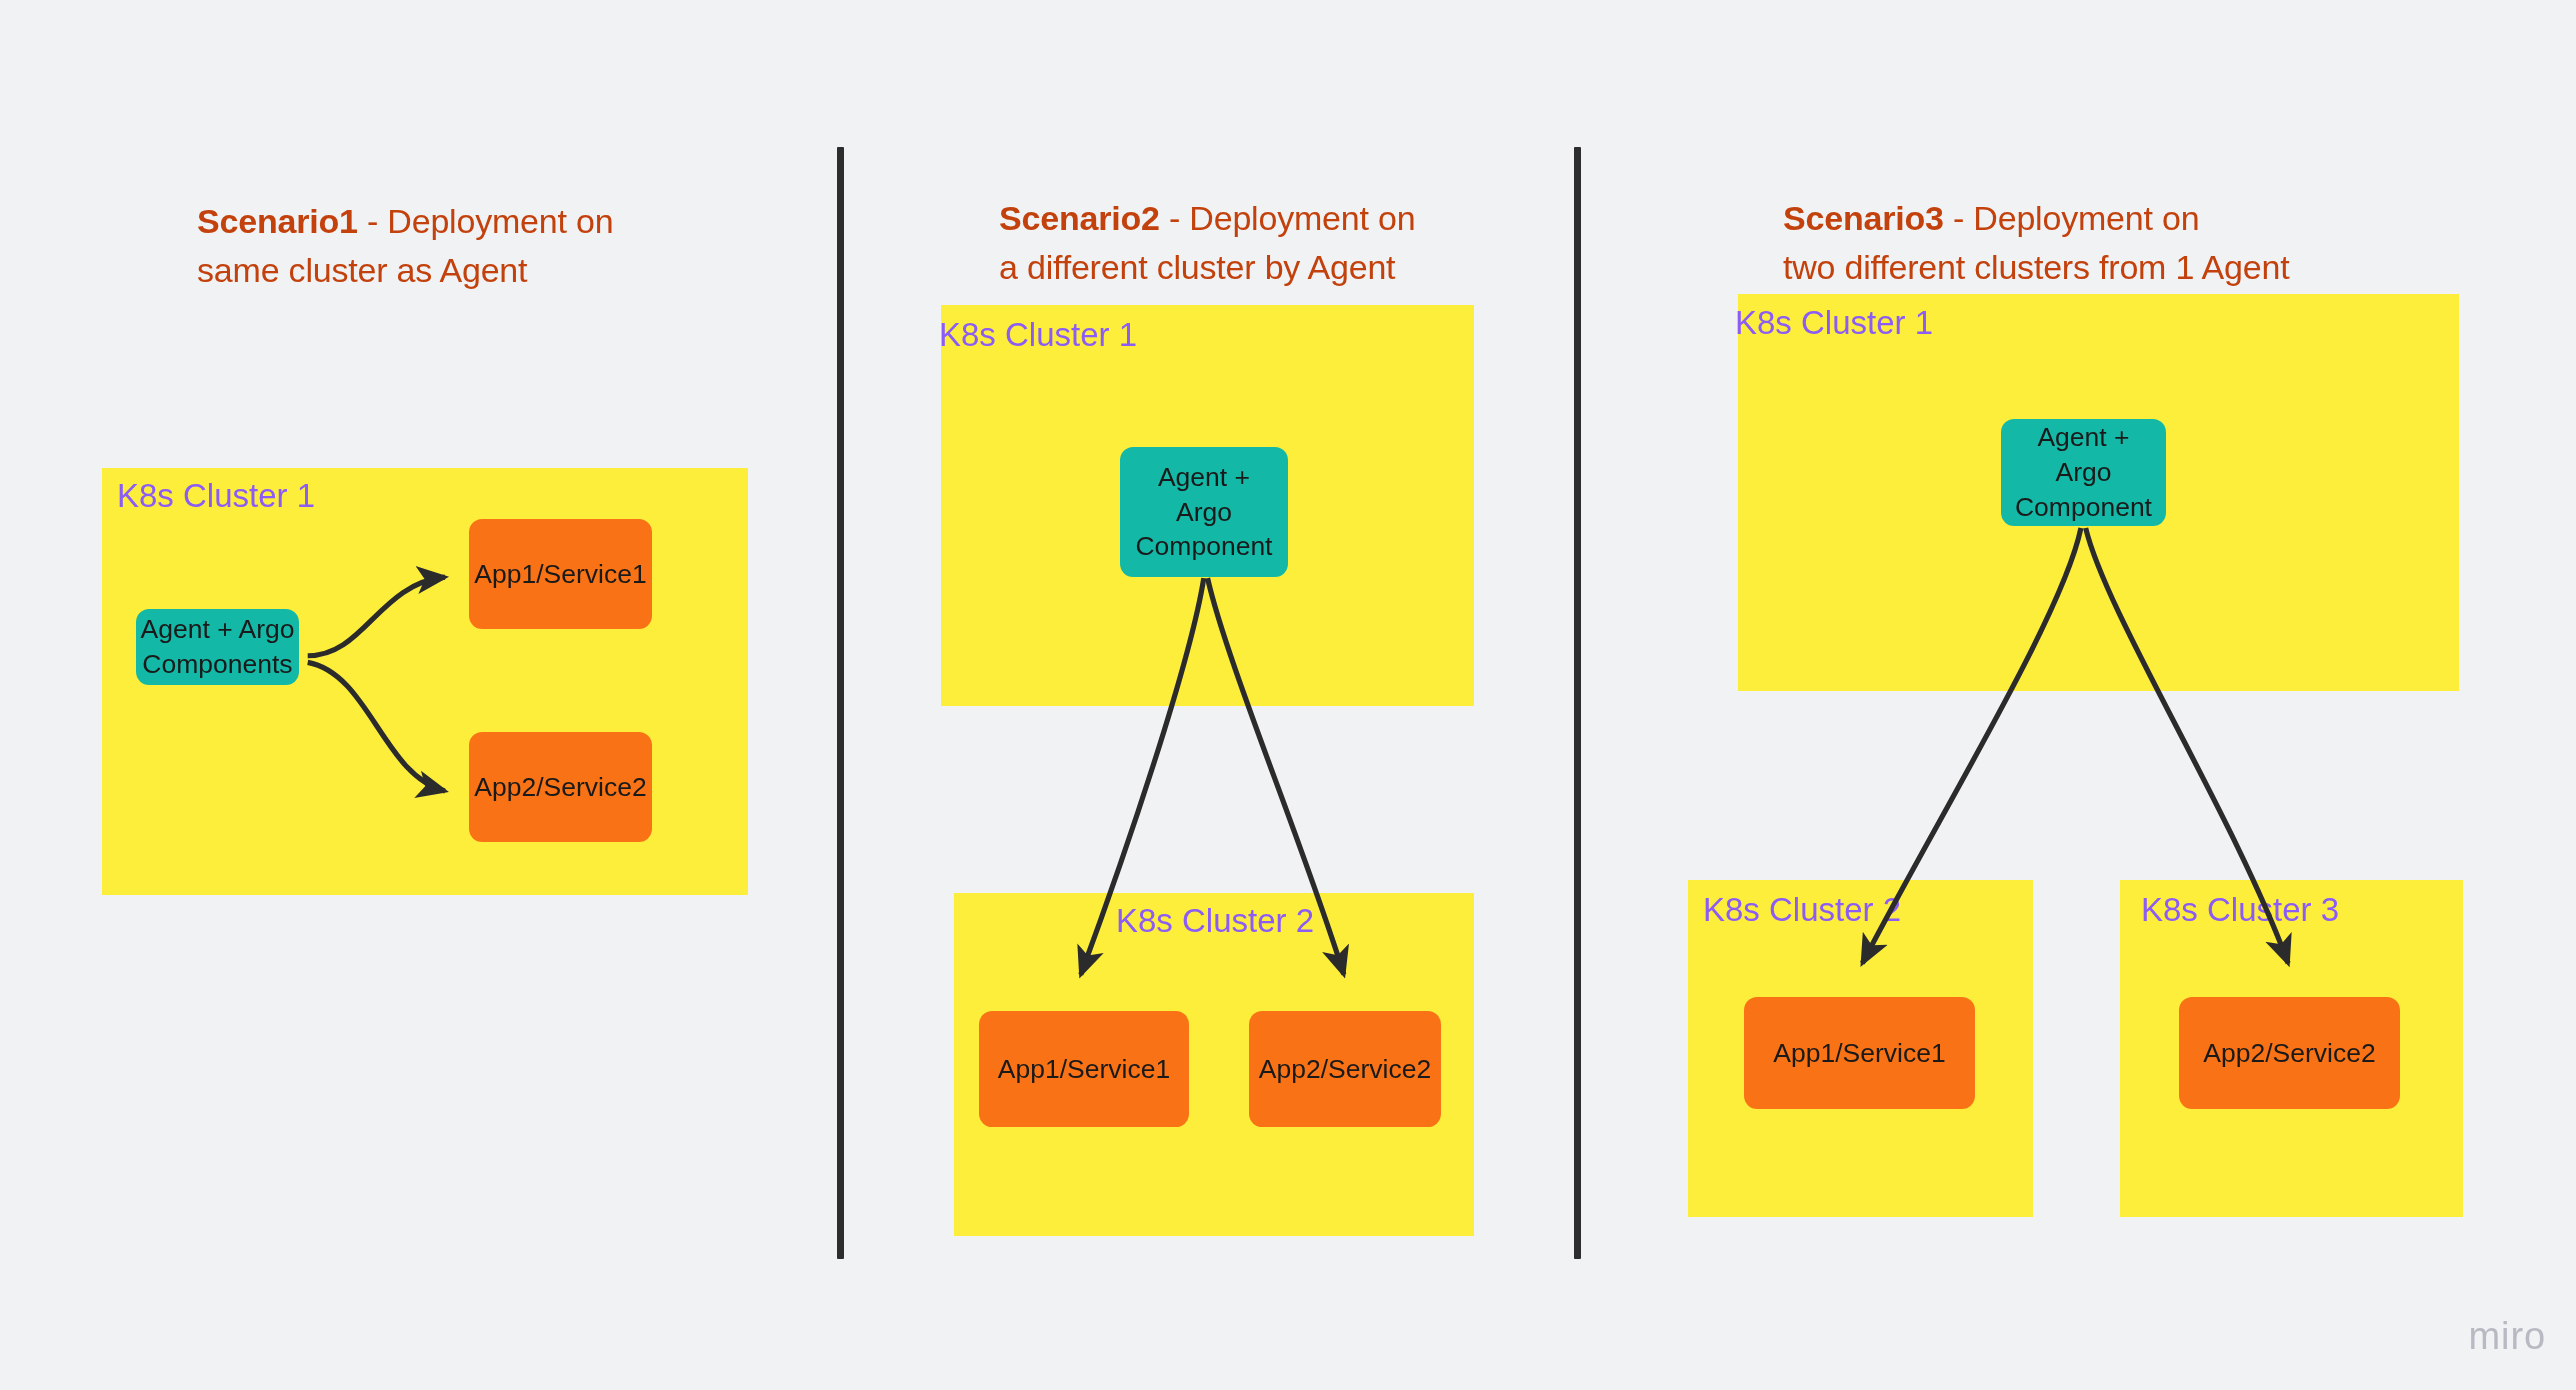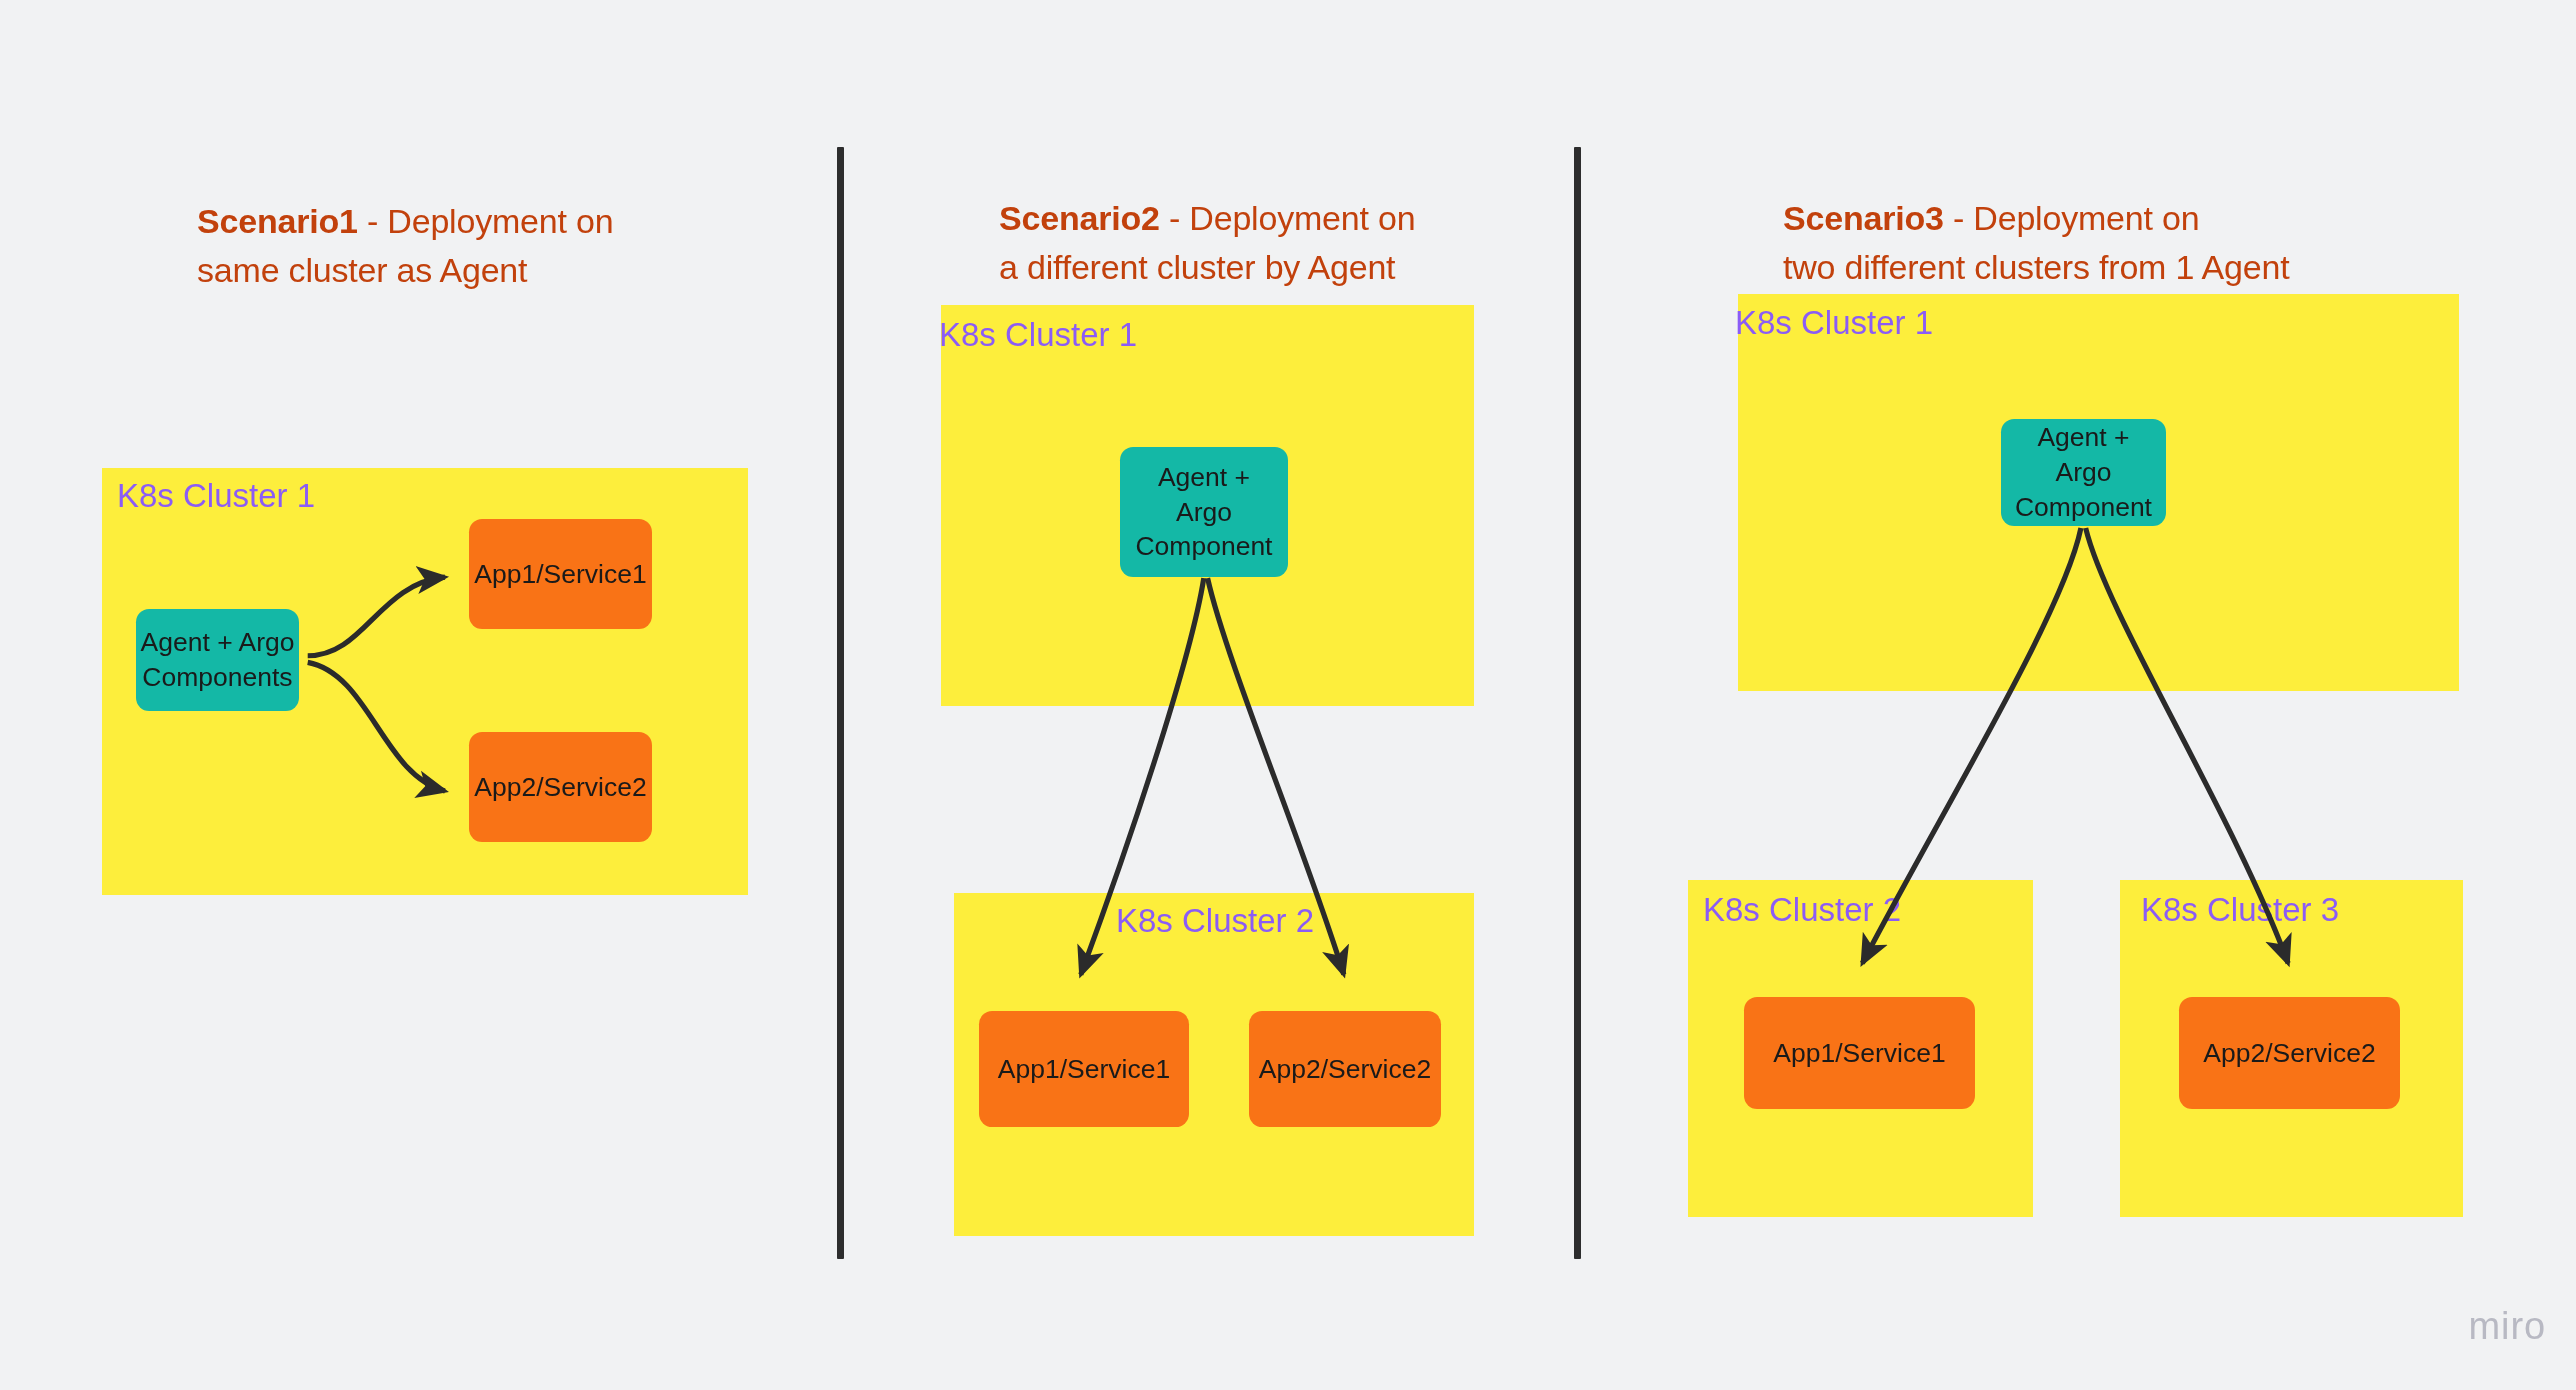--- a/index.html
+++ b/index.html
@@ -68,42 +68,42 @@
   }
   .node.green {
     background: #14b8a6;
   }
   .node.cyan {
     background: #f97316;
   }
   .miro-logo {
     position: absolute;
     right: 30px;
-    bottom: 42px;
+    bottom: 32px;
     color: #b8b9c3;
     font-size: 38px;
     letter-spacing: 0.9px;
     font-weight: 400;
     user-select: none;
   }
 </style>
 </head>
 <body>
 
 <div id="board">
 
   <div class="scenario-title" style="left:197px; top:149px; width:530px;">
     <b>Scenario1</b><span> - Deployment on
 same cluster as Agent</span>
   </div>
 
   <div class="cluster" style="left:102px; top:468px; width:646px; height:427px;"></div>
   <div class="cluster-label" style="left:117px; top:476px;">K8s Cluster 1</div>
 
-  <div class="node green" style="left:136px; top:609px; width:163px; height:102px;">Agent + Argo
+  <div class="node green" style="left:136px; top:609px; width:163px; height:76px;">Agent + Argo
 Components</div>
   <div class="node cyan" style="left:469px; top:519px; width:183px; height:110px;">App1/Service1</div>
   <div class="node cyan" style="left:469px; top:732px; width:183px; height:110px;">App2/Service2</div>
 
   <div class="divider" style="left:837px; top:147px; height:1112px;"></div>
 
   <div class="scenario-title" style="left:999px; top:146px; width:568px;">
     <b>Scenario2</b><span> - Deployment on
 a different cluster by Agent</span>
   </div>

